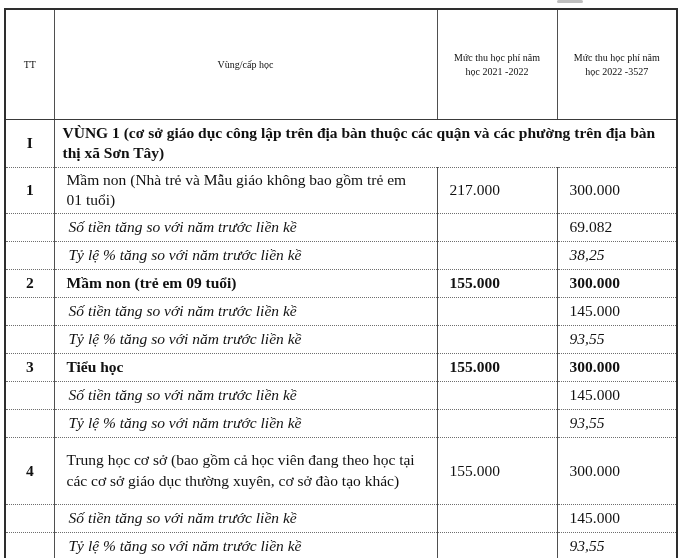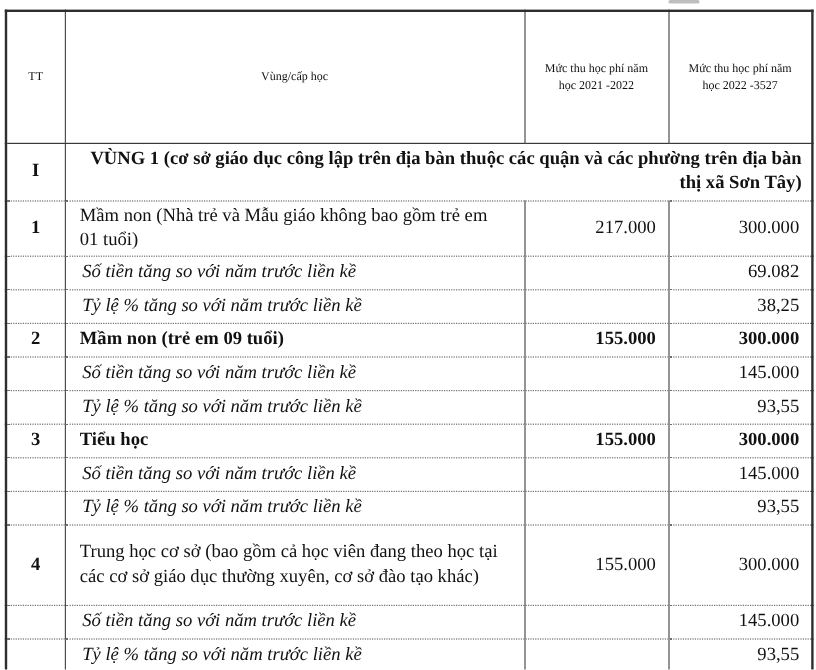--- a/index.html
+++ b/index.html
@@ -29,32 +29,32 @@
   }
   thead th{
     border-bottom:1px solid #3a3a3a;border-top:none;
     font-weight:normal;text-align:center;height:105px;
     font-size:10px;
     margin-top:48px;
   }
   th.fee-head{padding:2px 10px;}
   
   tr.section td{font-weight:bold;}
-  tr.section td.cell-label{text-align:right;padding:3px 8px;}
+  tr.section td.cell-label{text-align:left;padding:3px 8px;}
   tr.section{height:44px;}
   tr.fee td{font-weight:bold;}
   tr.fee{height:28px;}
   tr.fee-2l{height:42px;}
   tr.fee-3l{height:67px;}
   tr.sub{height:28px;}
   tr.sub td.cell-label{font-style:italic;font-weight:normal;padding-left:14px;}
   td.cell-tt{text-align:center;font-weight:bold;}
-  td.cell-num{text-align:right;padding-right:10px;white-space:nowrap;}
+  td.cell-num{text-align:left;padding-right:10px;white-space:nowrap;}
   tr.sub td.cell-num{font-weight:normal;}
-  tr.sub.pct td.cell-num{margin-left:15px;}
+  tr.sub.pct td.cell-num{font-style:italic;margin-left:15px;}
 </style>
 </head>
 <body>
 
 <div id="scan-page">
   <div class="top-artifact"></div>
 
   <table>
     <colgroup>
       <col class="c-tt">

